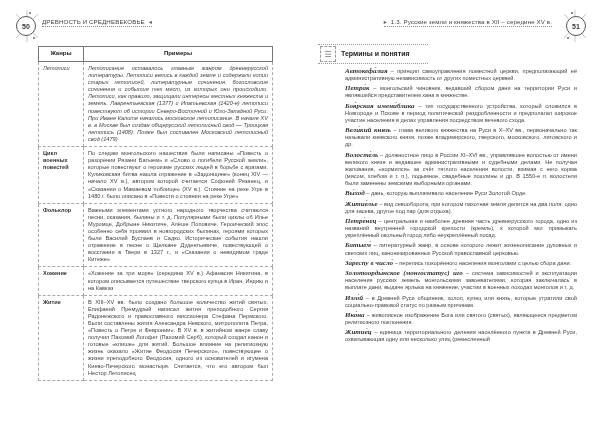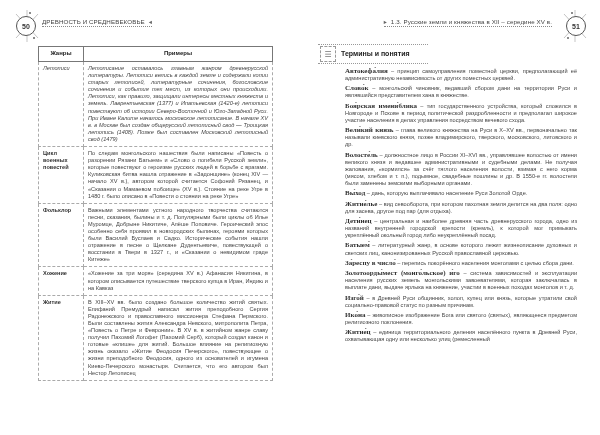--- a/index.html
+++ b/index.html
@@ -43,21 +43,21 @@
   .terms-icon {
     position:absolute; left:2px; top:2px; width:14px; height:14px; border:1px dashed #999;
     display:flex; align-items:center; justify-content:center; font-size:8px; color:#777;
   }
   .terms-title { position:absolute; left:23px; top:6px; font-size:7px; font-weight:bold; color:#222; }
   .terms-line { position:absolute; left:0; right:0; top:0; border-top:1px dotted #999; }
   .terms-line2 { position:absolute; left:0; right:0; bottom:0; border-top:1px dotted #999; }
 
   .terms { position:absolute; left:345px; top:68px; width:232px; font-size:5.6px; line-height:7.1px; color:#444; }
   .term { margin:0 0 3.2px 0; text-align:justify; }
-  .term .word { font-family:"Liberation Serif", serif; font-weight:bold; font-size:7px; color:#333; }
+  .term .word { font-family:"Liberation Serif", serif; font-style:italic; font-weight:bold; font-size:7px; color:#333; }
 </style>
 </head>
 <body>
 
 <div class="page page-left">
   <svg class="deco deco-left" viewBox="0 0 34 36">
     <line x1="17" y1="2" x2="17" y2="34" stroke="#888" stroke-width="0.5"></line>
     <line x1="6" y1="6" x2="28" y2="30" stroke="#888" stroke-width="0.5"></line>
     <line x1="28" y1="6" x2="6" y2="30" stroke="#888" stroke-width="0.5"></line>
     <circle cx="20" cy="5" r="1" fill="#666"></circle>
@@ -116,26 +116,26 @@
 
 <div class="terms-head">
   <div class="terms-line"></div>
   <div class="terms-icon">☰</div>
   <div class="terms-title">Термины и понятия</div>
   <div class="terms-line2"></div>
 </div>
 
 <div class="terms">
   <p class="term"><span class="word">Автокефа́лия</span><span> – принцип самоуправления поместной церкви, предполагающий её административную независимость от других поместных церквей.</span></p>
-  <p class="term"><span class="word">Слово́к</span><span> – монгольский чиновник, ведавший сбором дани на территории Руси и являвшийся представителем хана в княжестве.</span></p>
+  <p class="term"><span class="word">Петра́к</span><span> – монгольский чиновник, ведавший сбором дани на территории Руси и являвшийся представителем хана в княжестве.</span></p>
   <p class="term"><span class="word">Боя́рская имени́блика</span><span> – тип государственного устройства, который сложился в Новгороде и Пскове в период политической раздробленности и предполагал широкое участие населения в делах управления посредством вечевого схода.</span></p>
   <p class="term"><span class="word">Вели́кий князь</span><span> – глава великого княжества на Руси в X–XV вв., первоначально так называли киевского князя, позже владимирского, тверского, московского, литовского и др.</span></p>
   <p class="term"><span class="word">Волосте́ль</span><span> – должностное лицо в России XI–XVI вв., управлявшее волостью от имени великого князя и ведавшее административными и судебными делами. Не получая жалования, «кормился» за счёт тяглого населения волости, взимая с него корма (мясом, хлебом и т. п.), подымное, свадебные пошлины и др. В 1550-е гг. волостели были заменены земскими выборными органами.</span></p>
   <p class="term"><span class="word">Вы́ход</span><span> – дань, которую выплачивало население Руси Золотой Орде.</span></p>
   <p class="term"><span class="word">Житие́лье</span><span> – вид севооборота, при котором пахотная земля делится на два поля: одно для засева, другое под пар (для отдыха).</span></p>
-  <p class="term"><span class="word">Дети́нец</span><span> – центральная и наиболее древняя часть древнерусского города, одно из названий внутренней городской крепости (кремль), к которой мог примыкать укреплённый окольный город либо неукреплённый посад.</span></p>
+  <p class="term"><span class="word">Петре́нец</span><span> – центральная и наиболее древняя часть древнерусского города, одно из названий внутренней городской крепости (кремль), к которой мог примыкать укреплённый окольный город либо неукреплённый посад.</span></p>
   <p class="term"><span class="word">Батыем́</span><span> – литературный жанр, в основе которого лежит жизнеописание духовных и светских лиц, канонизированных Русской православной церковью.</span></p>
   <p class="term"><span class="word">За́респу в число́</span><span> – перепись покорённого населения монголами с целью сбора дани.</span></p>
-  <p class="term"><span class="word">Золотоорды́мест (монго́льское) и́го</span><span> – система зависимостей и эксплуатации населения русских земель монгольскими завоевателями, которая заключалась в выплате дани, выдаче ярлыка на княжение, участии в военных походах монголов и т. д.</span></p>
+  <p class="term"><span class="word">Золотоорды́нское (монго́статус) и́го</span><span> – система зависимостей и эксплуатации населения русских земель монгольскими завоевателями, которая заключалась в выплате дани, выдаче ярлыка на княжение, участии в военных походах монголов и т. д.</span></p>
   <p class="term"><span class="word">Изго́й</span><span> – в Древней Руси общинник, холоп, купец или князь, которые утратили свой социально-правовой статус по разным причинам.</span></p>
   <p class="term"><span class="word">Ико́на</span><span> – живописное изображение Бога или святого (святых), являющееся предметом религиозного поклонения.</span></p>
   <p class="term"><span class="word">Житие́ц</span><span> – единица территориального деления населённого пункта в Древней Руси, охватывающая одну или несколько улиц (ремесленный</span></p>
 </div>
 
 </body></html>

